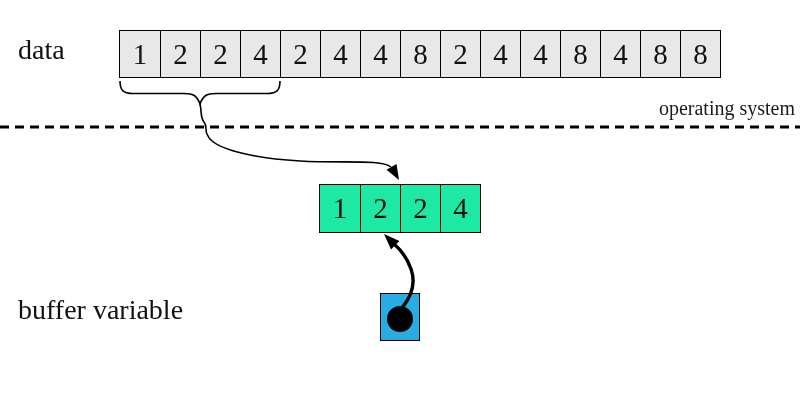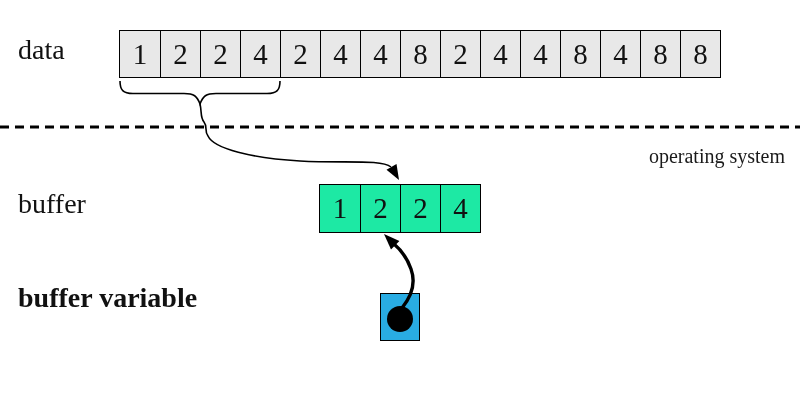--- a/index.html
+++ b/index.html
@@ -15,29 +15,29 @@
   .label {
     position: absolute;
     left: 18px;
     font-size: 28px;
     line-height: 1;
     white-space: nowrap;
     color: #111;
   }
   .lbl-data   { top: 36px; }
   .lbl-buffer { top: 190px; }
-  .lbl-bufvar { top: 284px; font-weight: bold; }
+  .lbl-bufvar { top: 296px; }
   .side-label {
     position: absolute;
     font-size: 20px;
     line-height: 1;
     white-space: nowrap;
     color: #1a1a1a;
   }
-  .os   { top: 98px;  right: 15px; margin-top: 48px; }
+  .os   { top: 98px;  right: 5px; }
   .prog { top: 136px; right: 17px; }
   .row {
     position: absolute;
     display: flex;
     border: 1.5px solid #000;
     box-sizing: border-box;
   }
   .data-row   { left: 119px; top: 30px;  }
   .buffer-row { left: 319px; top: 184px; }
   .cell {
@@ -89,21 +89,20 @@
       <div class="cell">4</div>
       <div class="cell">8</div>
       <div class="cell">4</div>
       <div class="cell">8</div>
       <div class="cell">8</div>
     </div>
 
   <div class="side-label os">operating system</div>
 
 
-  <div class="label lbl-buffer">buffer</div>
 
   <div class="row buffer-row">
       <div class="cell">1</div>
       <div class="cell">2</div>
       <div class="cell">2</div>
       <div class="cell">4</div>
     </div>
 
   <div class="label lbl-bufvar">buffer variable</div>
 

